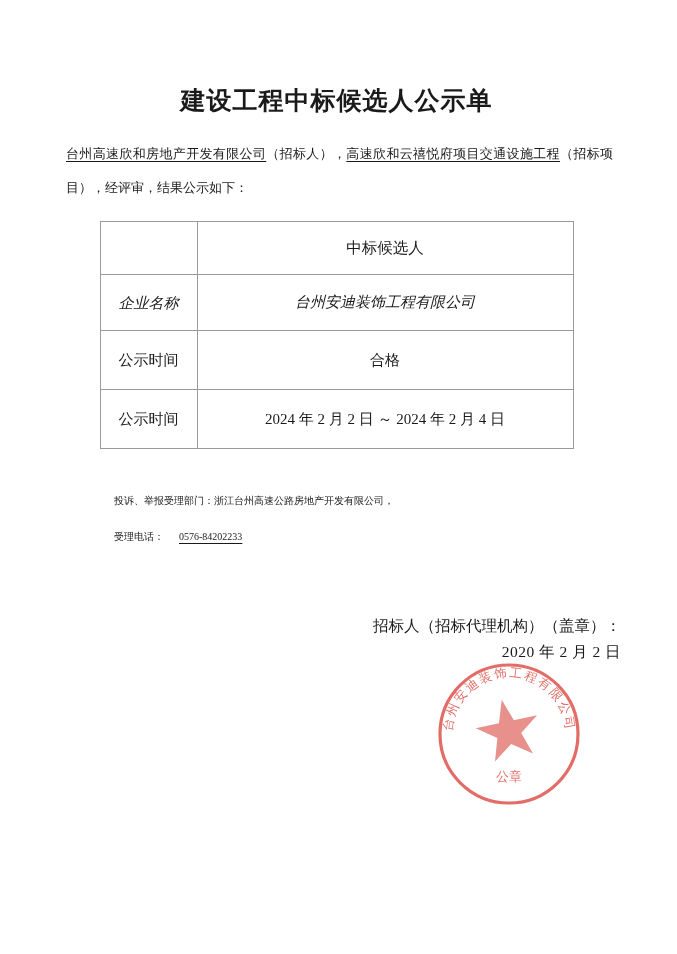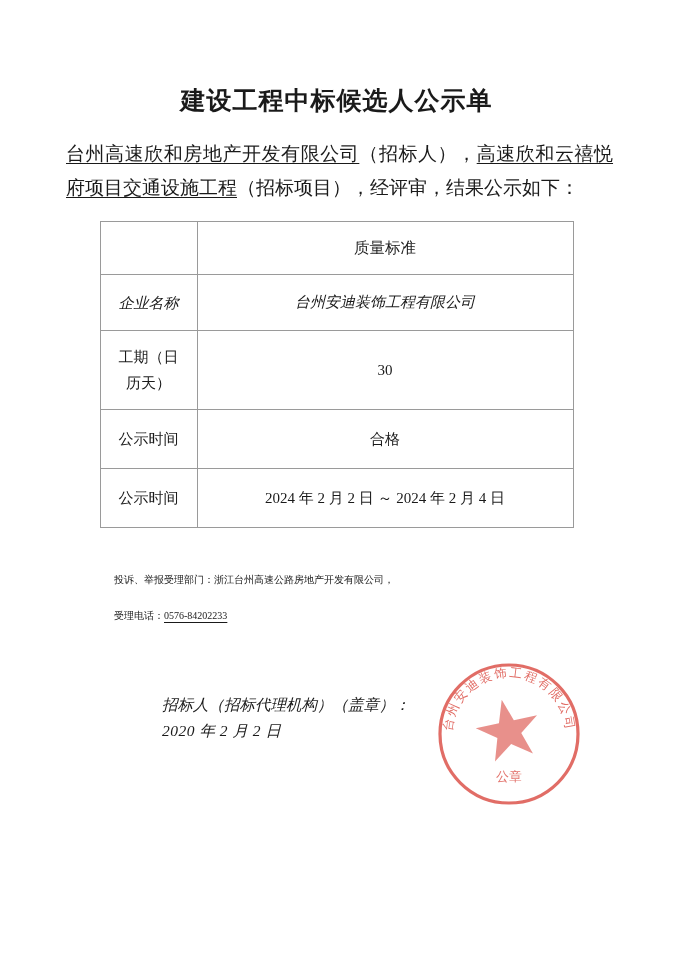--- a/index.html
+++ b/index.html
@@ -24,21 +24,21 @@
   }
   .doc-title {
     text-align: center;
     font-size: 25px;
     font-weight: bold;
     letter-spacing: 1px;
     margin: 12px 0 20px 0;
     font-family: "DejaVu Serif", "Liberation Serif", serif;
   }
   .intro {
-    font-size: 19px;
+    font-size: 13px;
     line-height: 34px;
     text-align: justify;
     margin: 0 8px 0 14px;
   }
   .intro .u {
     text-decoration: underline;
     text-underline-offset: 3px;
   }
   table.bid {
     border-collapse: collapse;
@@ -70,29 +70,29 @@
   tr.r-time td { height: 58px; }
   .label-two-line { line-height: 27px; }
   .notice {
     font-size: 10px;
     line-height: 36px;
     margin: 34px 0 0 62px;
   }
   .notice .u {
     text-decoration: underline;
     text-underline-offset: 3px;
+    margin-left: 15px;
   }
   .sign {
     margin-top: 58px;
-    text-align: left;
+    text-align: right;
     font-size: 15.5px;
     line-height: 26px;
     position: relative;
     padding-left: 110px;
-    font-style: italic;
   }
   .sign .line2 { letter-spacing: 0.5px; }
   .stamp {
     position: absolute;
     left: 430px;
     top: 655px;
     width: 158px;
     height: 158px;
     pointer-events: none;
   }
@@ -106,32 +106,25 @@
   <div class="doc-title">建设工程中标候选人公示单</div>
 
   <div class="intro">
     <span class="u">台州高速欣和房地产开发有限公司</span><span>（招标人），</span><span class="u">高速欣和云禧悦府项目交通设施工程</span><span>（招标项目），经评审，结果公示如下：</span>
   </div>
 
   <table class="bid">
     <tbody>
         <tr class="header-row">
       <td class="label"></td>
-      <td class="value">质量标准</td>
+      <td class="value">中标候选人</td>
     </tr>
     <tr class="r-name">
       <td class="label">企业名称</td>
       <td class="value">台州安迪装饰工程有限公司</td>
-    </tr>
-    <tr class="r-period">
-      <td class="label label-two-line">
-        <div>工期（日</div>
-        <div>历天）</div>
-      </td>
-      <td class="value">30</td>
     </tr>
     <tr class="r-quality">
       <td class="label">公示时间</td>
       <td class="value">合格</td>
     </tr>
     <tr class="r-time">
       <td class="label">公示时间</td>
       <td class="value">2024 年 2 月 2 日 ～ 2024 年 2 月 4 日</td>
     </tr>
   </tbody>

